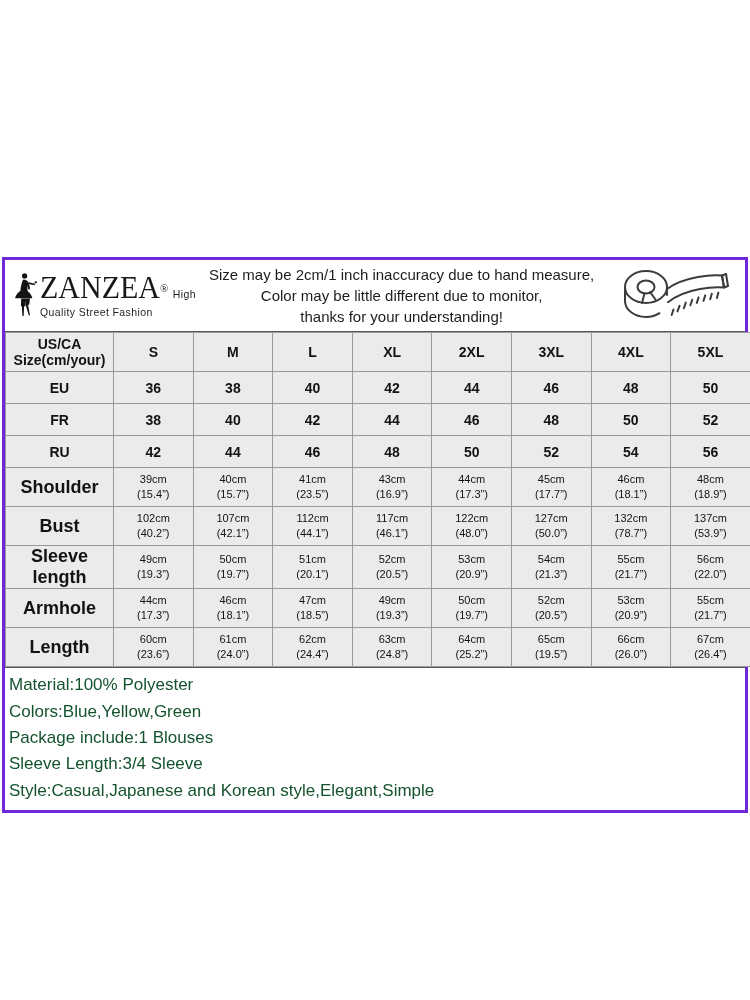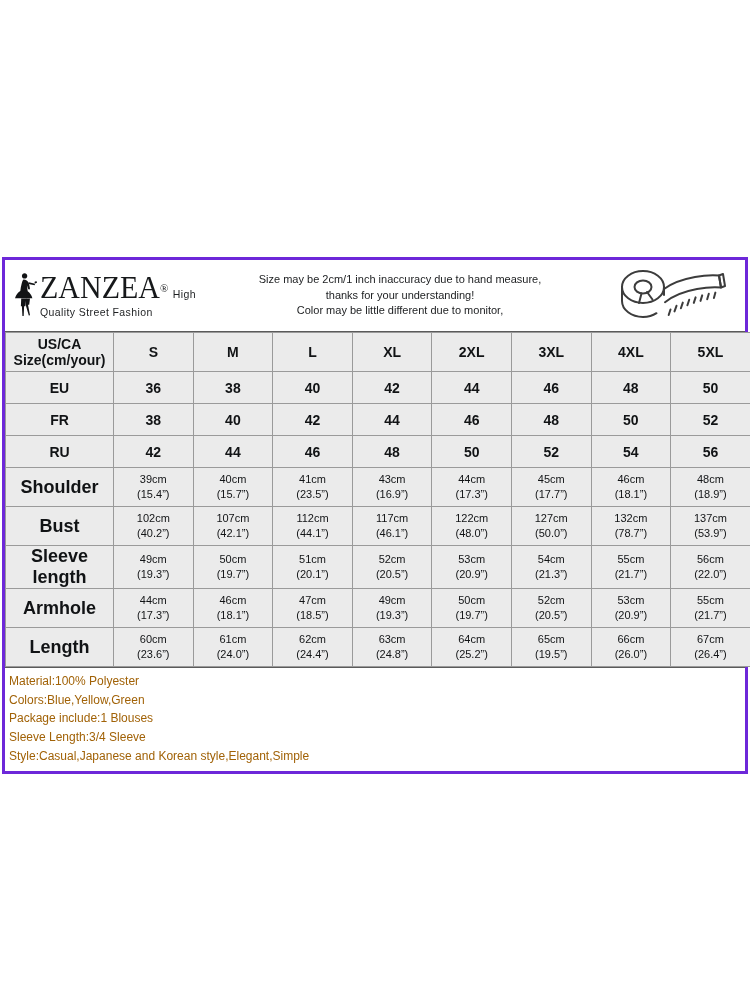--- a/index.html
+++ b/index.html
@@ -71,21 +71,21 @@
     color: #1d1f21;
     letter-spacing: 0.4px;
     margin-top: 1px;
     transform: scaleX(1.02);
     transform-origin: left center;
   }
 
   .notice {
     flex: 1 1 auto;
     text-align: center;
-    font-size: 11px;
+    font-size: 15px;
     color: #1b1d1f;
     line-height: 1.42;
     padding: 0 4px;
   }
   .notice div { white-space: nowrap; }
 
   .tape-cell {
     width: 150px;
     flex: 0 0 150px;
     display: flex;
@@ -138,22 +138,22 @@
   tr.meas td.val .inch { display: block; }
 
   
   .footer {
     background: #ffffff;
     border-top: 1px solid #5a5a5a;
     padding: 4px 0 6px 4px;
     box-sizing: border-box;
   }
   .footer div {
-    font-size: 12px;
-    color: #a16207;
+    font-size: 17px;
+    color: #14532d;
     line-height: 1.55;
     white-space: nowrap;
   }
 </style>
 </head>
 <body>
 
 <div id="size-chart">
 
   <div class="banner">
@@ -170,22 +170,22 @@
         </svg>
       </span>
       <span class="brand-text">
         <span class="brand-word">ZANZEA</span><span class="brand-reg">®</span>
         <span class="brand-tag">High Quality Street Fashion</span>
       </span>
     </div>
 
     <div class="notice">
       <div>Size may be 2cm/1 inch inaccuracy due to hand measure,</div>
+      <div>Color may be little different due to monitor,</div>
       <div>thanks for your understanding!</div>
-      <div>Color may be little different due to monitor,</div>
     </div>
 
     <div class="tape-cell">
       <svg width="112" height="58" viewBox="0 0 112 58" aria-hidden="true">
         <g fill="none" stroke="#3c3c3c" stroke-width="2" stroke-linejoin="round" stroke-linecap="round">
           <ellipse cx="29" cy="20" rx="21" ry="16"></ellipse>
           <ellipse cx="29" cy="20" rx="8.5" ry="6.5"></ellipse>
           <path d="M8 20v14c0 8.8 9.4 16 21 16 5.2 0 9.9-1.4 13.5-3.8"></path>
           <path d="M50 20v8"></path>
           <path d="M27.5 26.5l-2.5 9.5"></path>

